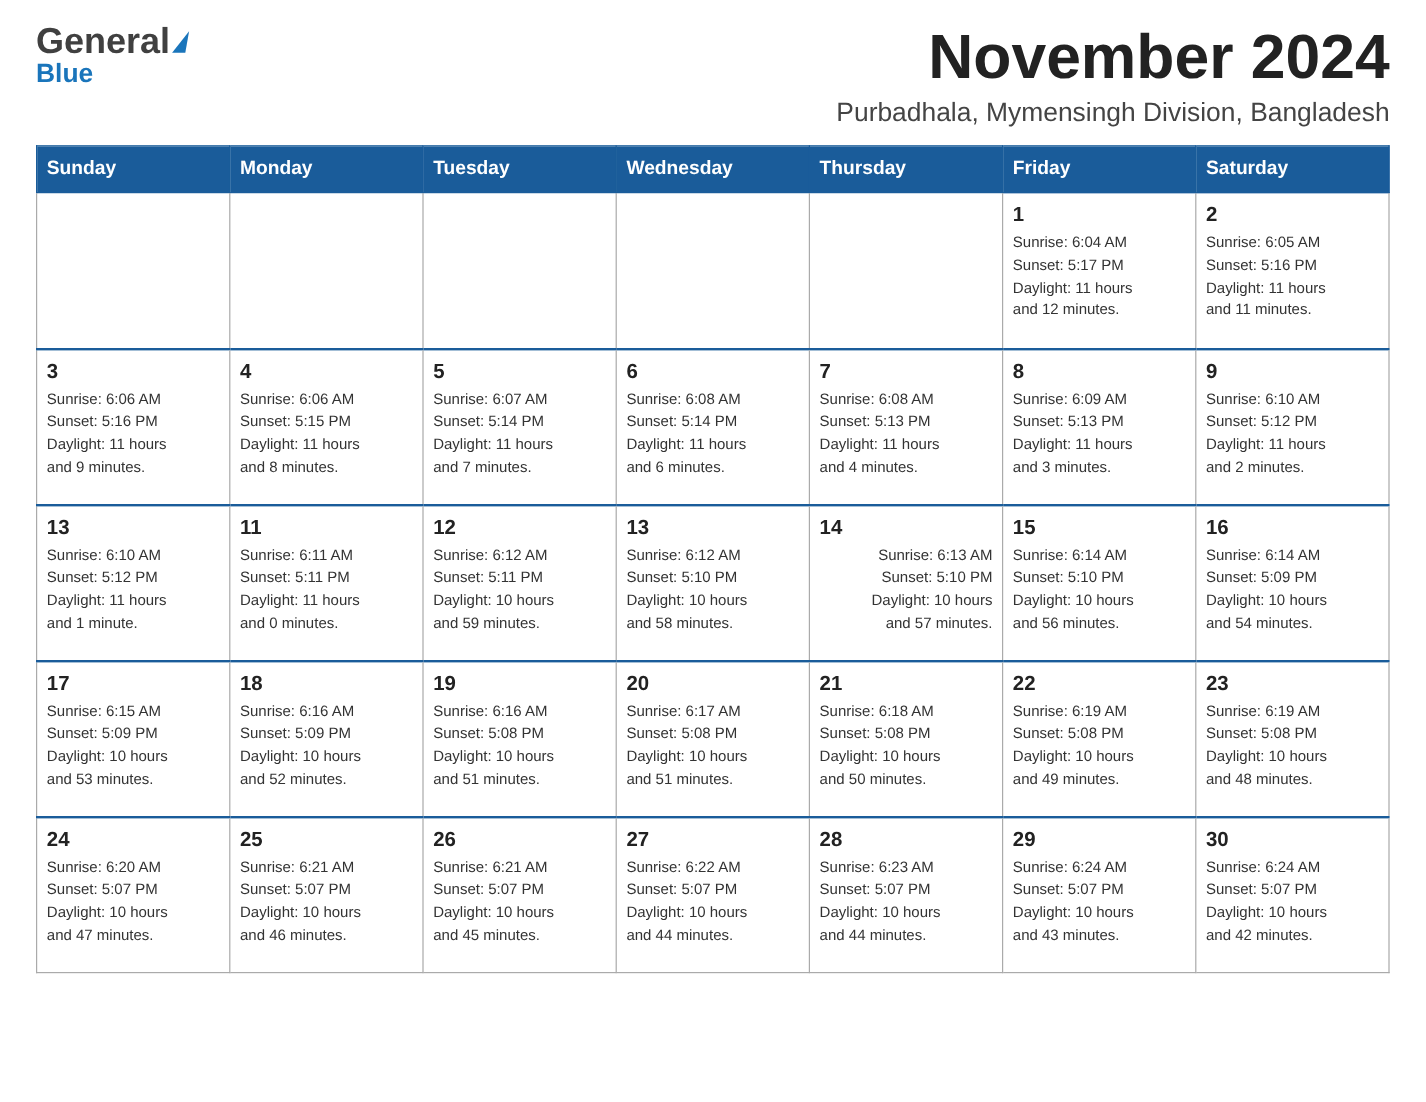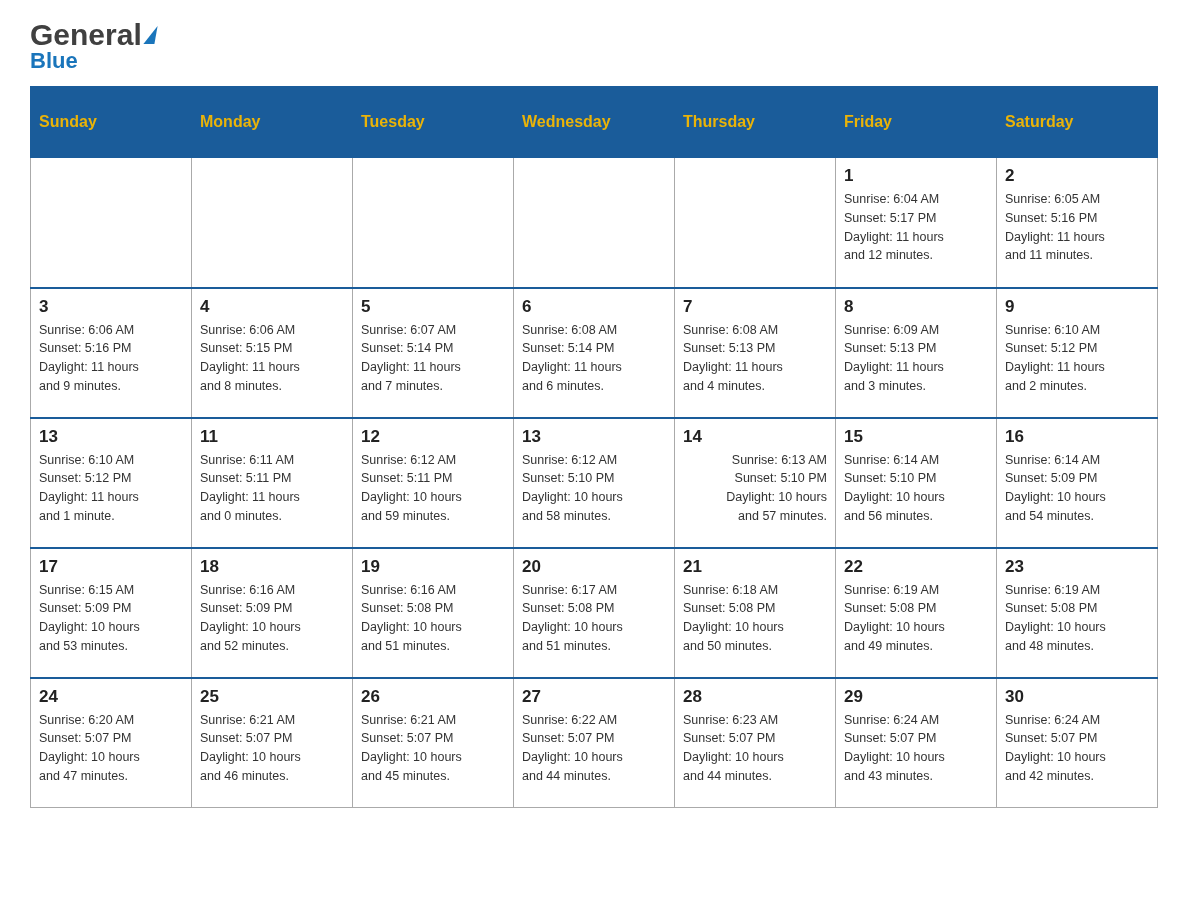--- a/index.html
+++ b/index.html
@@ -30,24 +30,24 @@
       color: #444;
       margin-top: 4px;
     }
     .calendar-table {
       width: 100%;
       border-collapse: collapse;
       margin-top: 14px;
     }
     .calendar-table th {
       background-color: #1a5c9a;
-      color: #eab308;
+      color: #ffffff;
       font-size: 16px;
       font-weight: bold;
-      padding: 26px 8px;
+      padding: 10px 8px;
       text-align: left;
       border: 1px solid #1a5c9a;
     }
     .calendar-table td {
       border: 1px solid #aaa;
       vertical-align: top;
       padding: 8px 8px 8px 8px;
       width: calc(100% / 7);
       min-height: 110px;
       height: 130px;
@@ -102,20 +102,24 @@
 </head>
 <body>
 
 <div class="header-area">
   <div class="logo-wrapper">
     <div class="logo-top">
       <span>General</span>
       <span class="arrow"></span>
     </div>
     <div class="logo-bottom">Blue</div>
+  </div>
+  <div class="title-area">
+    <div class="calendar-title">November 2024</div>
+    <div class="calendar-subtitle">Purbadhala, Mymensingh Division, Bangladesh</div>
   </div>
 </div>
 
 <table class="calendar-table">
   <thead>
     <tr>
     <th>Sunday</th>
         <th>Monday</th>
         <th>Tuesday</th>
         <th>Wednesday</th>

